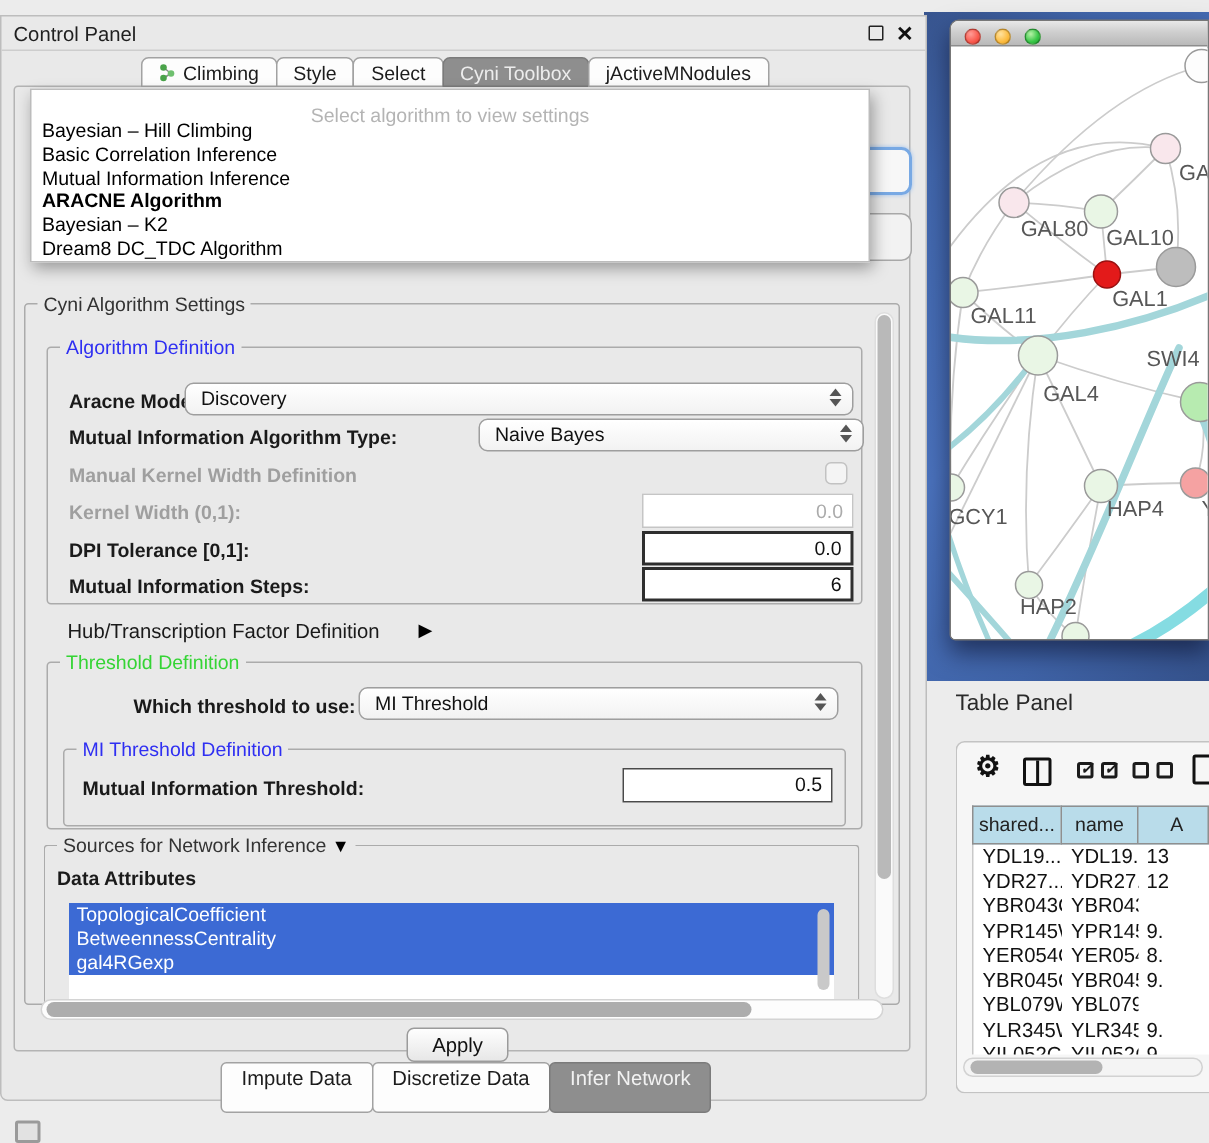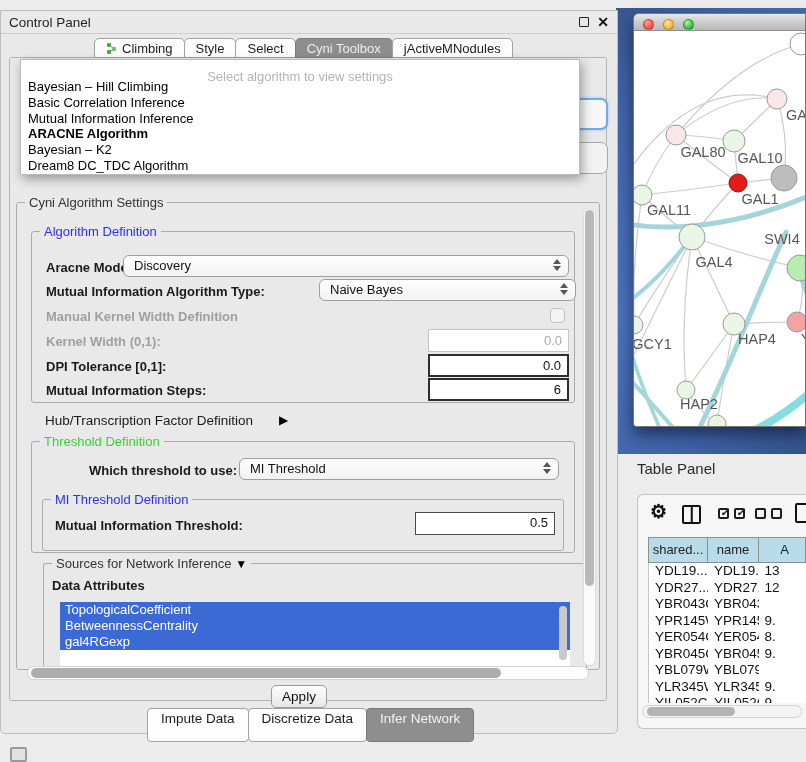--- a/index.html
+++ b/index.html
@@ -93,21 +93,21 @@
   .group { position:absolute; border:1px solid #ababab; border-radius:3px; }
   .group-title { position:absolute; top:-8px; left:8px; background:#e9e9e9; padding:0 4px; font-size:13px; }
   .t-gray  { color:#333; }
   .t-blue  { color:#2f2ff2; }
   .t-green { color:#35d435; }
 
   #g-settings { left:6px; top:144px; width:584px; height:468px; }
   #g-algo { left:14px; top:28px; width:544px; height:172px; }
   #g-threshold { left:14px; top:238px; width:544px; height:112px; }
   #g-mithr { left:10px; top:57px; width:522px; height:52px; }
-  #g-sources { left:26px; top:360px; width:544px; height:112px; border-bottom:none; }
+  #g-sources { left:12px; top:360px; width:544px; height:112px; border-bottom:none; }
 
   .lbl { position:absolute; font-size:13px; font-weight:bold; color:#1a1a1a; white-space:nowrap; }
   .lbl.disabled { color:#9f9f9f; }
 
   .combo { position:absolute; background:linear-gradient(#ffffff,#f2f2f2); border:1px solid #9e9e9e;
     border-radius:6px; height:22px; line-height:20px; padding-left:10px; font-size:13px; color:#111;
     box-shadow:inset 0 1px 0 #fff; }
   .combo .arrows { position:absolute; right:7px; top:3px; display:flex; flex-direction:column; gap:2px; }
   .combo .arrows i { width:0; height:0; border-left:4px solid transparent; border-right:4px solid transparent; display:block; }
   .combo .arrows .up { border-bottom:5px solid #555; }
@@ -128,21 +128,21 @@
   #attr-vscroll { position:absolute; right:3px; top:4px; width:8px; height:54px; background:#c9c9c9; border-radius:4px; }
 
   
   #settings-vscroll { position:absolute; right:3px; top:5px; width:13px; height:458px; background:#fafafa;
     border:1px solid #dedede; border-radius:7px; }
   #settings-vthumb { position:absolute; left:1px; top:1px; width:9px; height:376px; background:#b9b9b9; border-radius:5px; }
   #settings-hscroll { position:absolute; left:10px; top:463px; width:562px; height:14px; background:#fdfdfd;
     border:1px solid #d4d4d4; border-radius:7px; }
   #settings-hthumb { position:absolute; left:3px; top:1px; width:470px; height:10px; background:#adadad; border-radius:5px; }
 
-  #apply-btn { position:absolute; left:261px; top:627px; width:56px; height:23px;
+  #apply-btn { position:absolute; left:261px; top:627px; width:68px; height:23px;
     background:linear-gradient(#fefefe,#e7e7e7); border:1px solid #9b9b9b; border-radius:5px;
     font-size:13.5px; color:#111; font-family:"Liberation Sans",sans-serif; }
 
   #cp-bottom-tabs { position:absolute; left:146px; top:697px; display:flex; z-index:5; }
   .btab { border:1px solid #a2a2a2; background:#fdfdfd; padding:0 13px; height:34px; line-height:20px;
     font-size:13.5px; color:#1c1c1c; border-radius:4px; margin-right:-1px; }
   .btab.selected { background:#8e8e8e; color:#f2f2f2; border-color:#7b7b7b; }
 </style>
 </head>
 <body>

